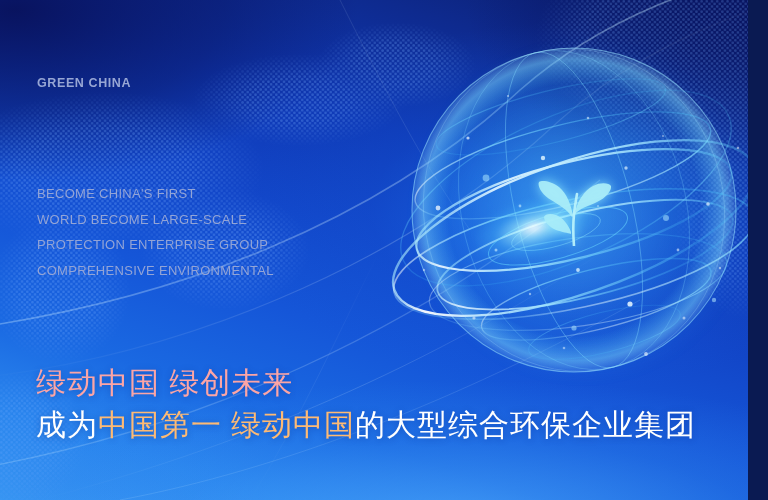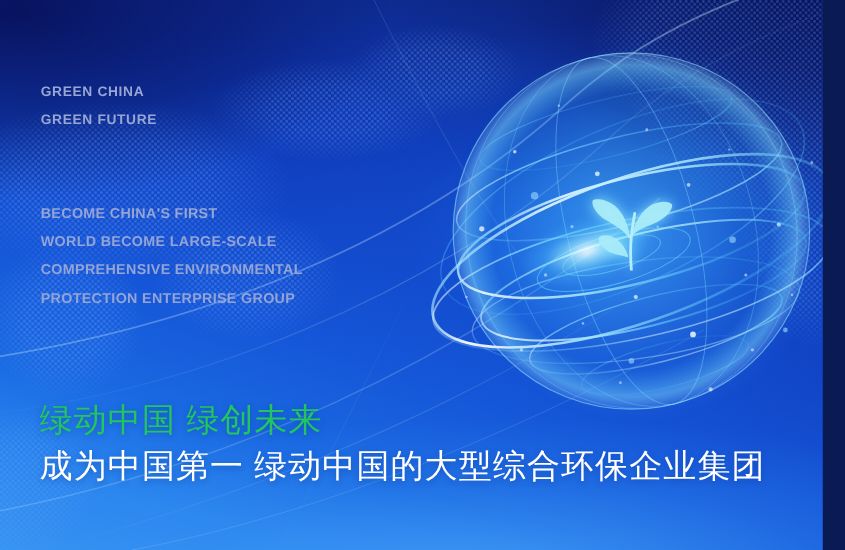--- a/index.html
+++ b/index.html
@@ -146,47 +146,47 @@
     white-space: nowrap;
   }
   .eng-mid {
     position: absolute;
     left: 37px;
     top: 181px;
     letter-spacing: 0.3px;
   }
   .eng-mid .ln {
     font-size: 13px;
-    font-weight: bold;
+    font-weight: normal;
     color: #93a4d6;
     line-height: 25.5px;
     white-space: nowrap;
   }
   .cn-block {
     position: absolute;
     left: 36px;
     top: 362px;
   }
   .cn-line1 {
     font-size: 30px;
-    color: #22c55e;
+    color: #fca5a5;
     line-height: 42px;
     letter-spacing: 1px;
     white-space: nowrap;
     text-shadow: 0 1px 6px rgba(10,50,150,0.45);
   }
   .cn-line2 {
     font-size: 30px;
     color: #ffffff;
     line-height: 42px;
     letter-spacing: 1px;
     white-space: nowrap;
     text-shadow: 0 1px 6px rgba(10,50,150,0.45);
   }
-  .cn-line2 .hl { color: #ffffff; }
+  .cn-line2 .hl { color: #fdba74; }
   .cn-gap { display: inline-block; width: 9px; }
 </style>
 </head>
 <body>
 
 <div id="banner">
 
   <div class="bg-base"></div>
   <div class="bg-corner-dark"></div>
   <div class="dots map-a"></div>
@@ -318,28 +318,27 @@
     <g fill="#a9ecf8">
       <path d="M40 56 C 38 44 34 34 26 27 C 18 21 9 20 6 22 C 4 26 9 35 18 40 C 26 45 34 49 39 57 Z" opacity="0.95"></path>
       <path d="M42 52 C 45 40 51 31 60 26 C 68 22 76 23 78 26 C 79 30 73 38 64 42 C 56 46 47 48 42 54 Z" opacity="0.95"></path>
       <path d="M38 72 C 35 64 30 58 23 55 C 17 53 12 54 11 57 C 11 61 16 67 23 70 C 29 72 35 73 38 74 Z" opacity="0.9"></path>
     </g>
     <path d="M41 86 C 40 74 40 64 41 54 C 42 46 43 40 44 34" stroke="#b8f1fb" stroke-width="2.6" fill="none" stroke-linecap="round" opacity="0.95"></path>
   </svg>
 
   <div class="eng-top">
     <div class="ln">GREEN CHINA</div>
-    <div class="ln">GREEN FUTURE</div>
   </div>
 
   <div class="eng-mid">
     <div class="ln">BECOME CHINA'S FIRST</div>
     <div class="ln">WORLD BECOME LARGE-SCALE</div>
+    <div class="ln">PROTECTION ENTERPRISE GROUP</div>
     <div class="ln">COMPREHENSIVE ENVIRONMENTAL</div>
-    <div class="ln">PROTECTION ENTERPRISE GROUP</div>
   </div>
 
   <div class="cn-block">
     <div class="cn-line1">绿动中国 绿创未来</div>
     <div class="cn-line2"><span>成为</span><span class="hl">中国第一</span><span class="cn-gap"></span><span class="hl">绿动中国</span><span>的大型综合环保企业集团</span></div>
   </div>
 
 </div>
 
 </body></html>

